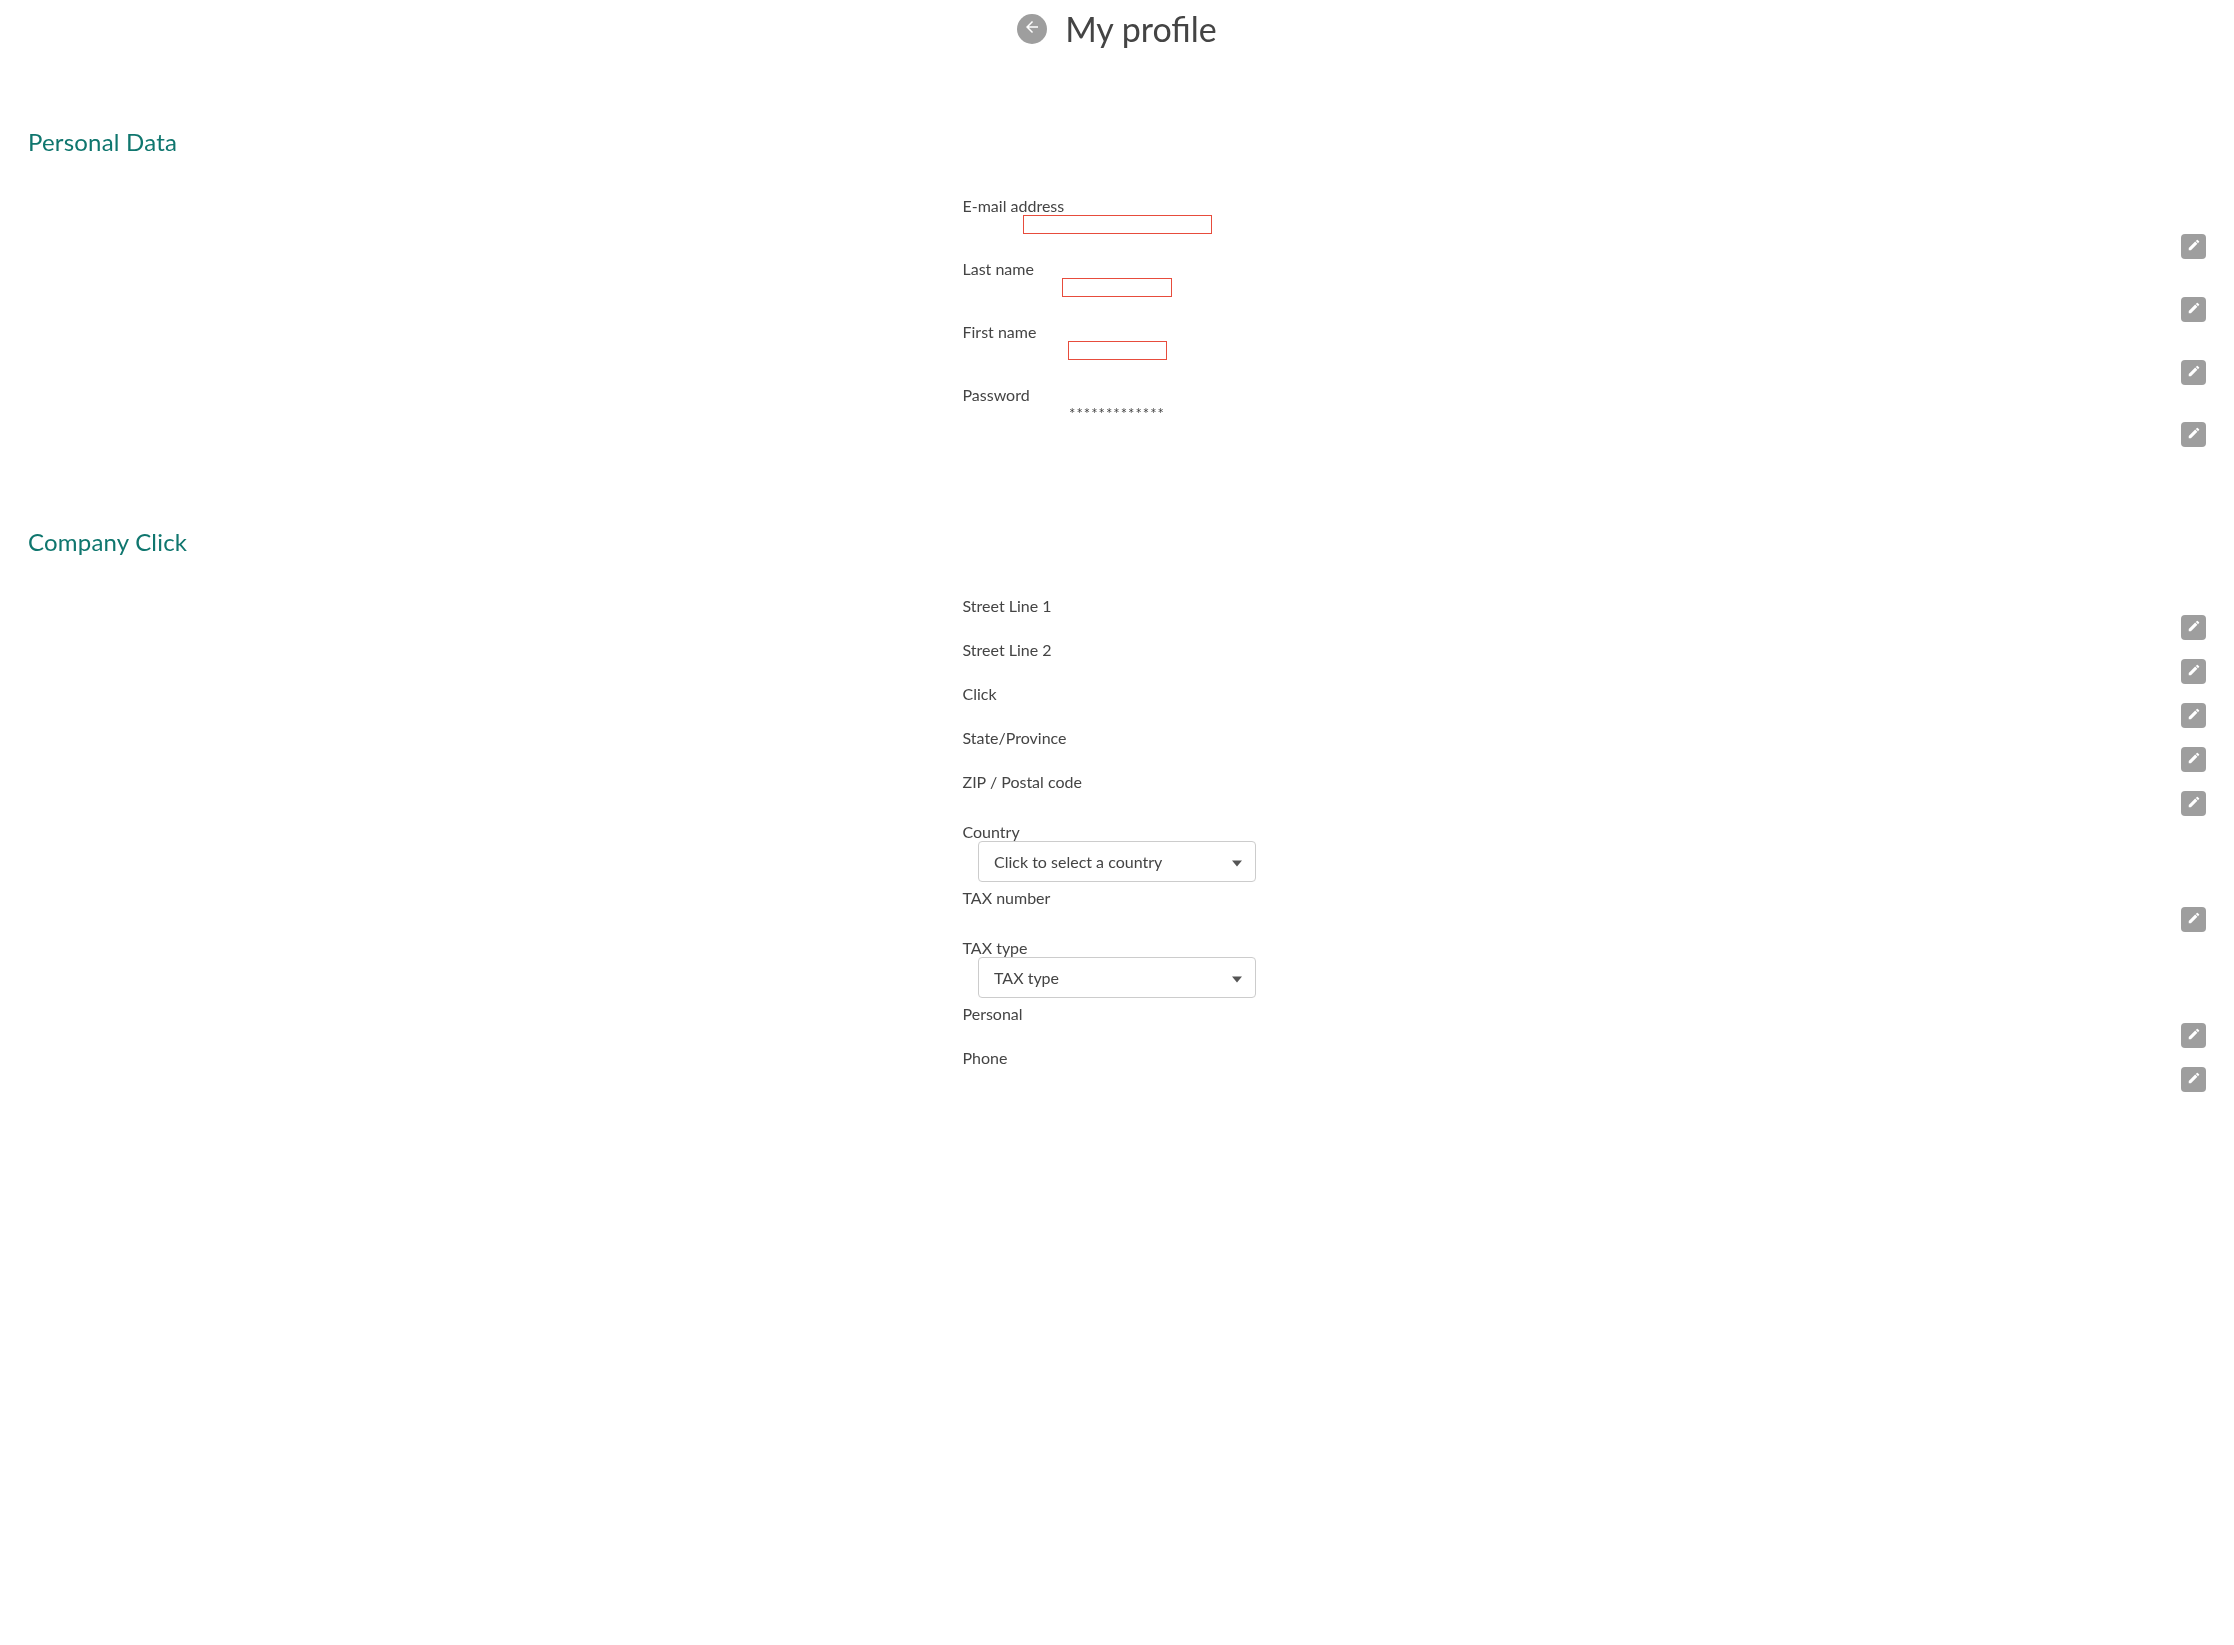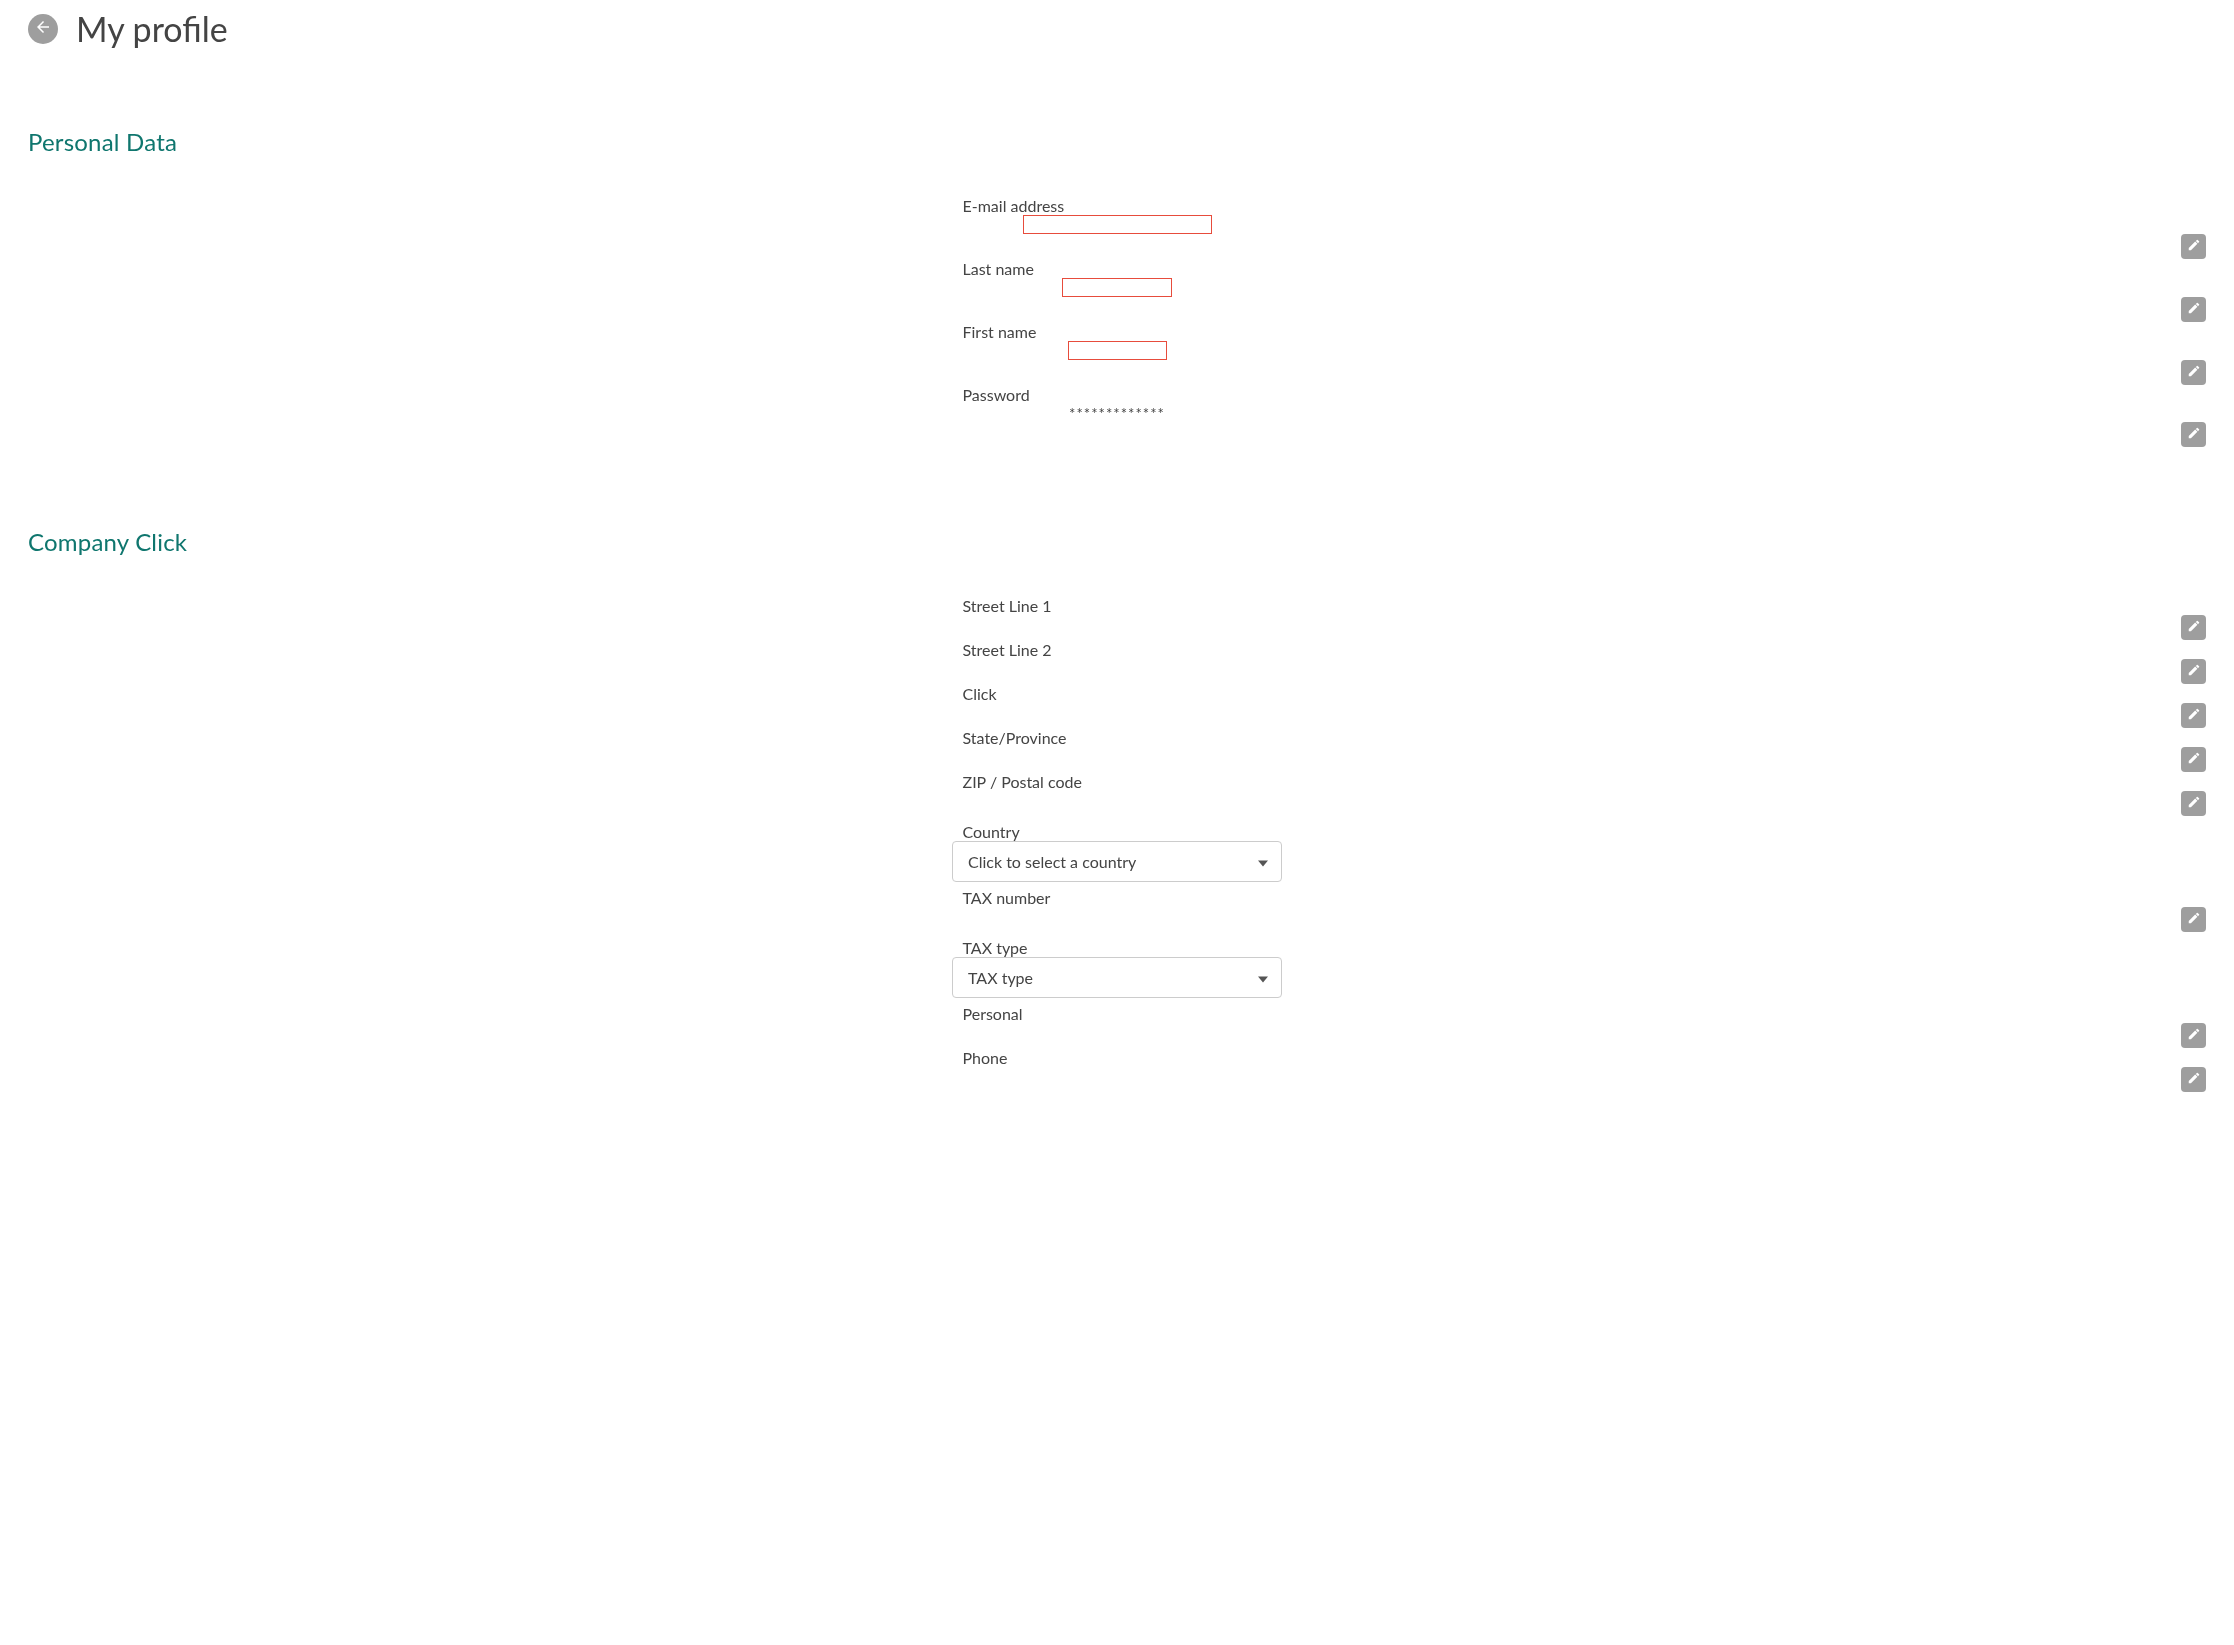--- a/index.html
+++ b/index.html
@@ -11,20 +11,21 @@
       font-family: -apple-system, BlinkMacSystemFont, "Segoe UI", "Lato", "Helvetica Neue", Arial, sans-serif;
       background: #ffffff;
       color: #444;
       padding: 8px 28px 40px 28px;
     }
     .page-header {
       display: flex;
       align-items: center;
       gap: 18px;
       margin-bottom: 78px;
+      justify-content: center;
     }
     .back-button {
       width: 30px;
       height: 30px;
       border-radius: 50%;
       background: #9e9e9e;
       display: flex;
       align-items: center;
       justify-content: center;
       cursor: pointer;
@@ -80,21 +81,21 @@
     .red-box.w-first { width: 99px; }
     .red-box.w-last  { width: 110px; }
     .red-box.w-company { width: 99px; }
     .password-mask {
       font-size: 15px;
       color: #444;
       letter-spacing: 1px;
     }
     .select-wrap {
       position: relative;
-      width: 330px;
+      width: 278px;
     }
     .select-box {
       width: 100%;
       border: 1px solid #ccc;
       border-radius: 4px;
       background: #fff;
       padding: 10px 32px 10px 15px;
       font-size: 16px;
       color: #444;
       text-align: left;

